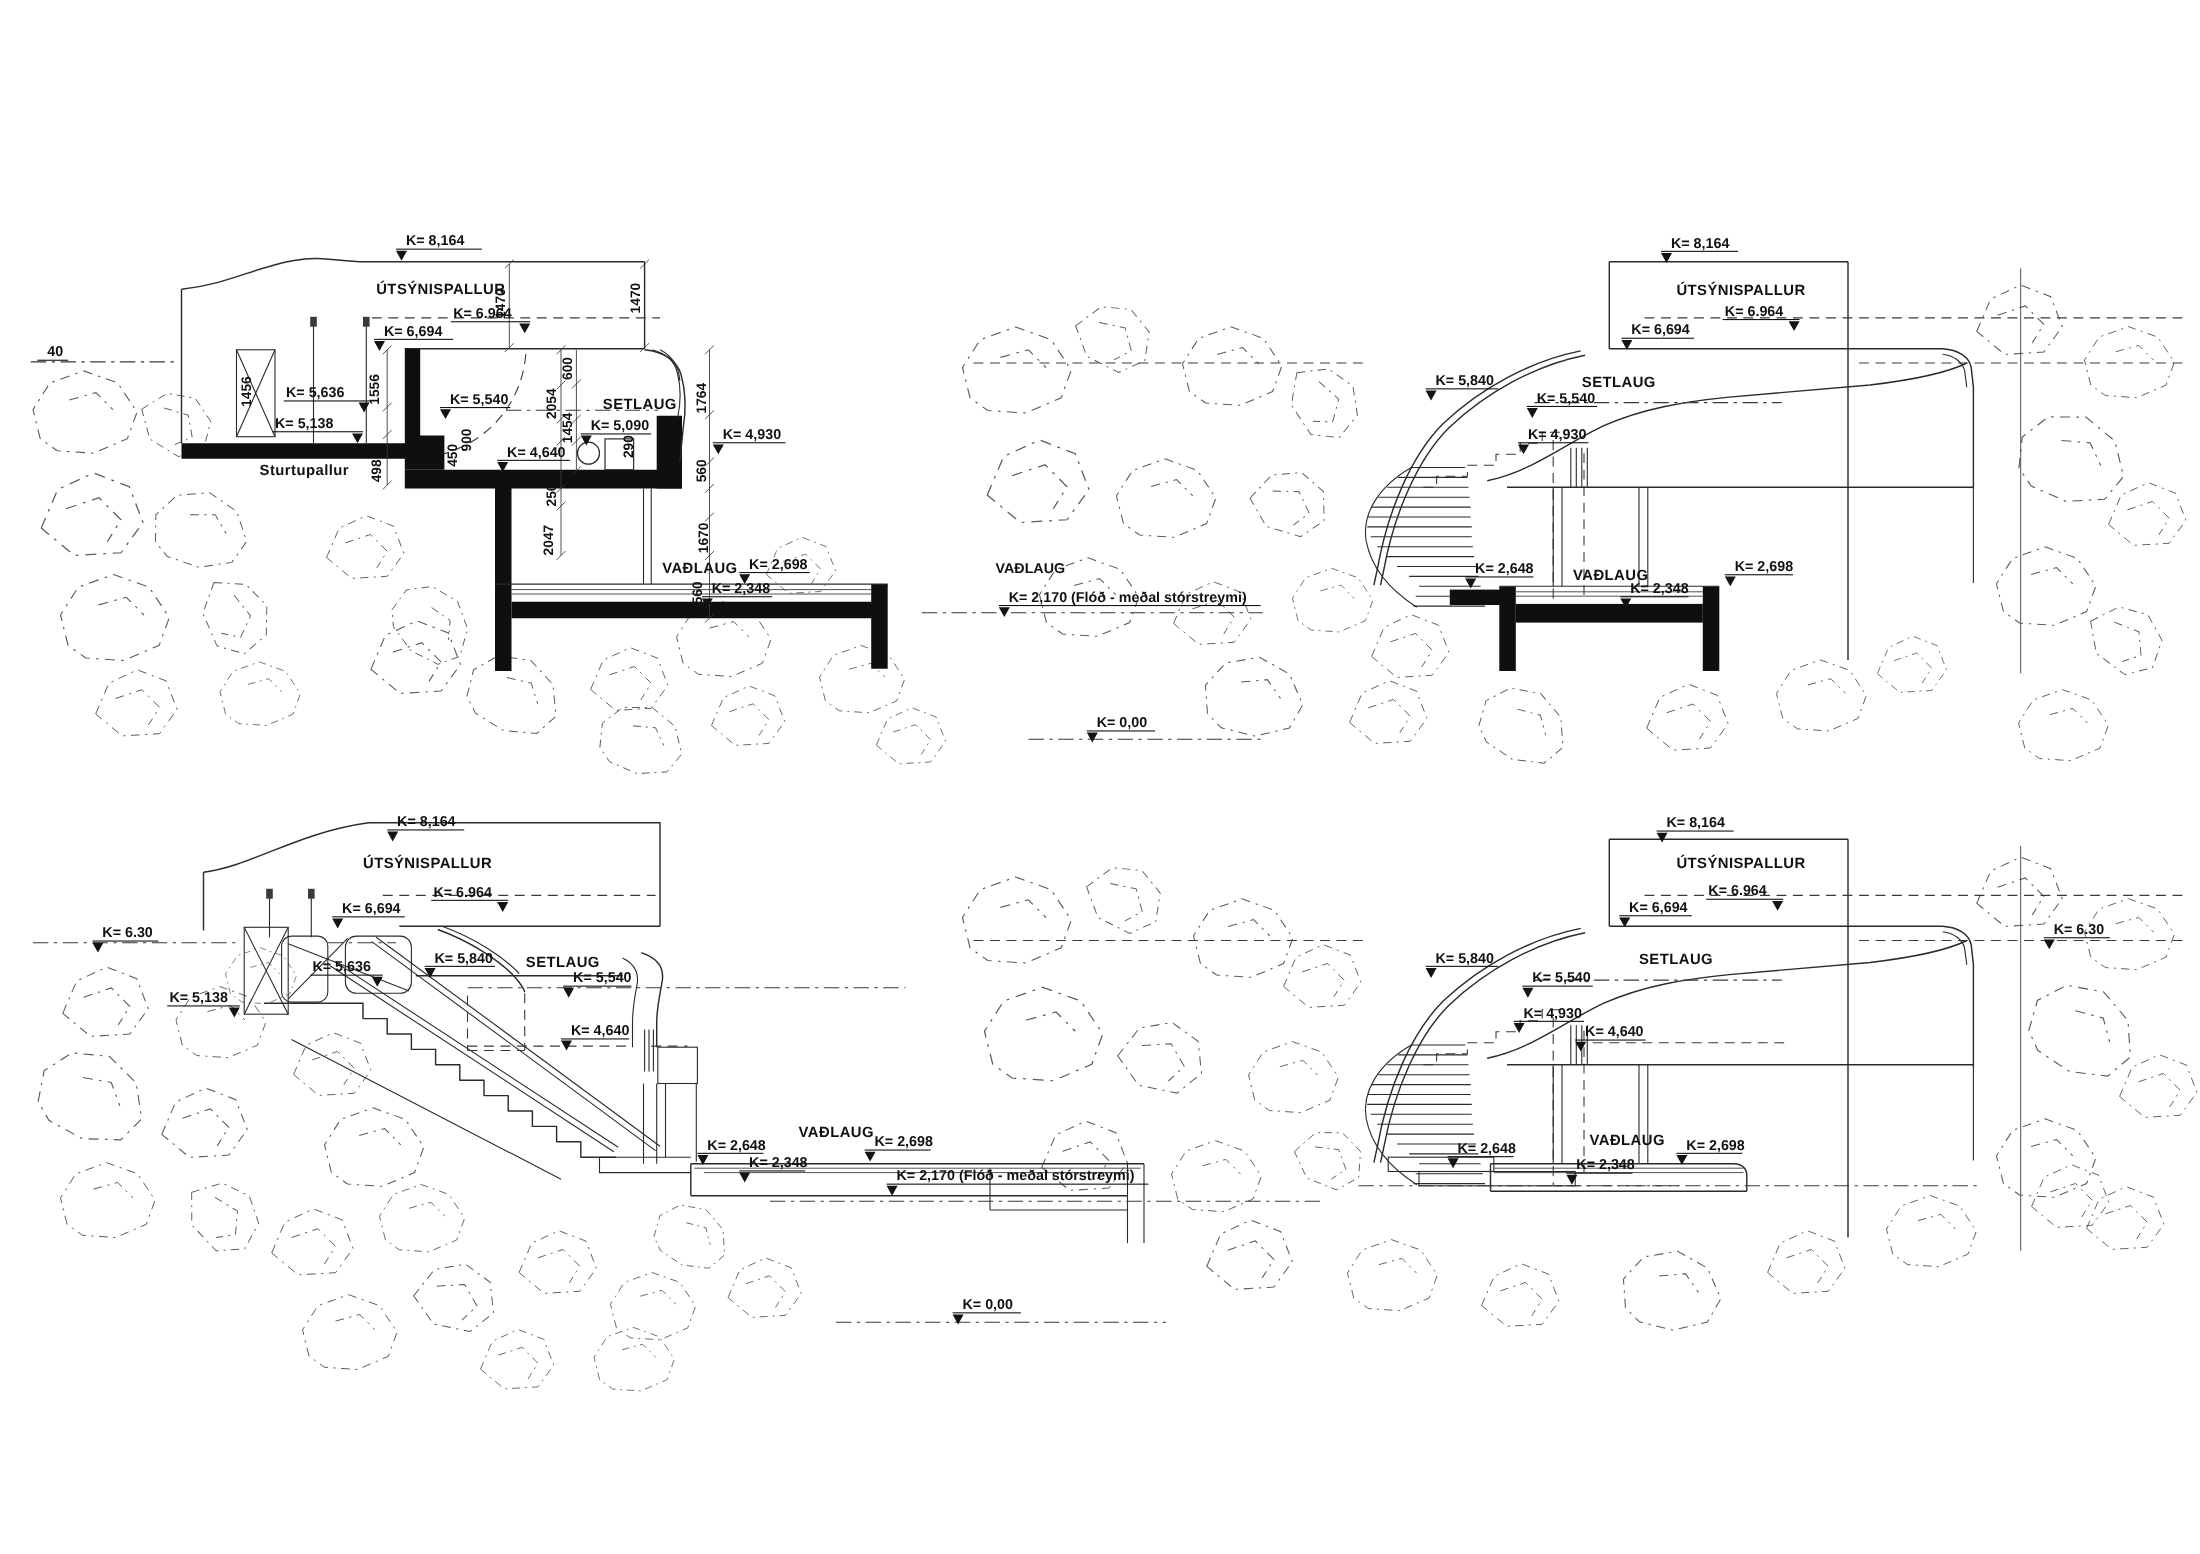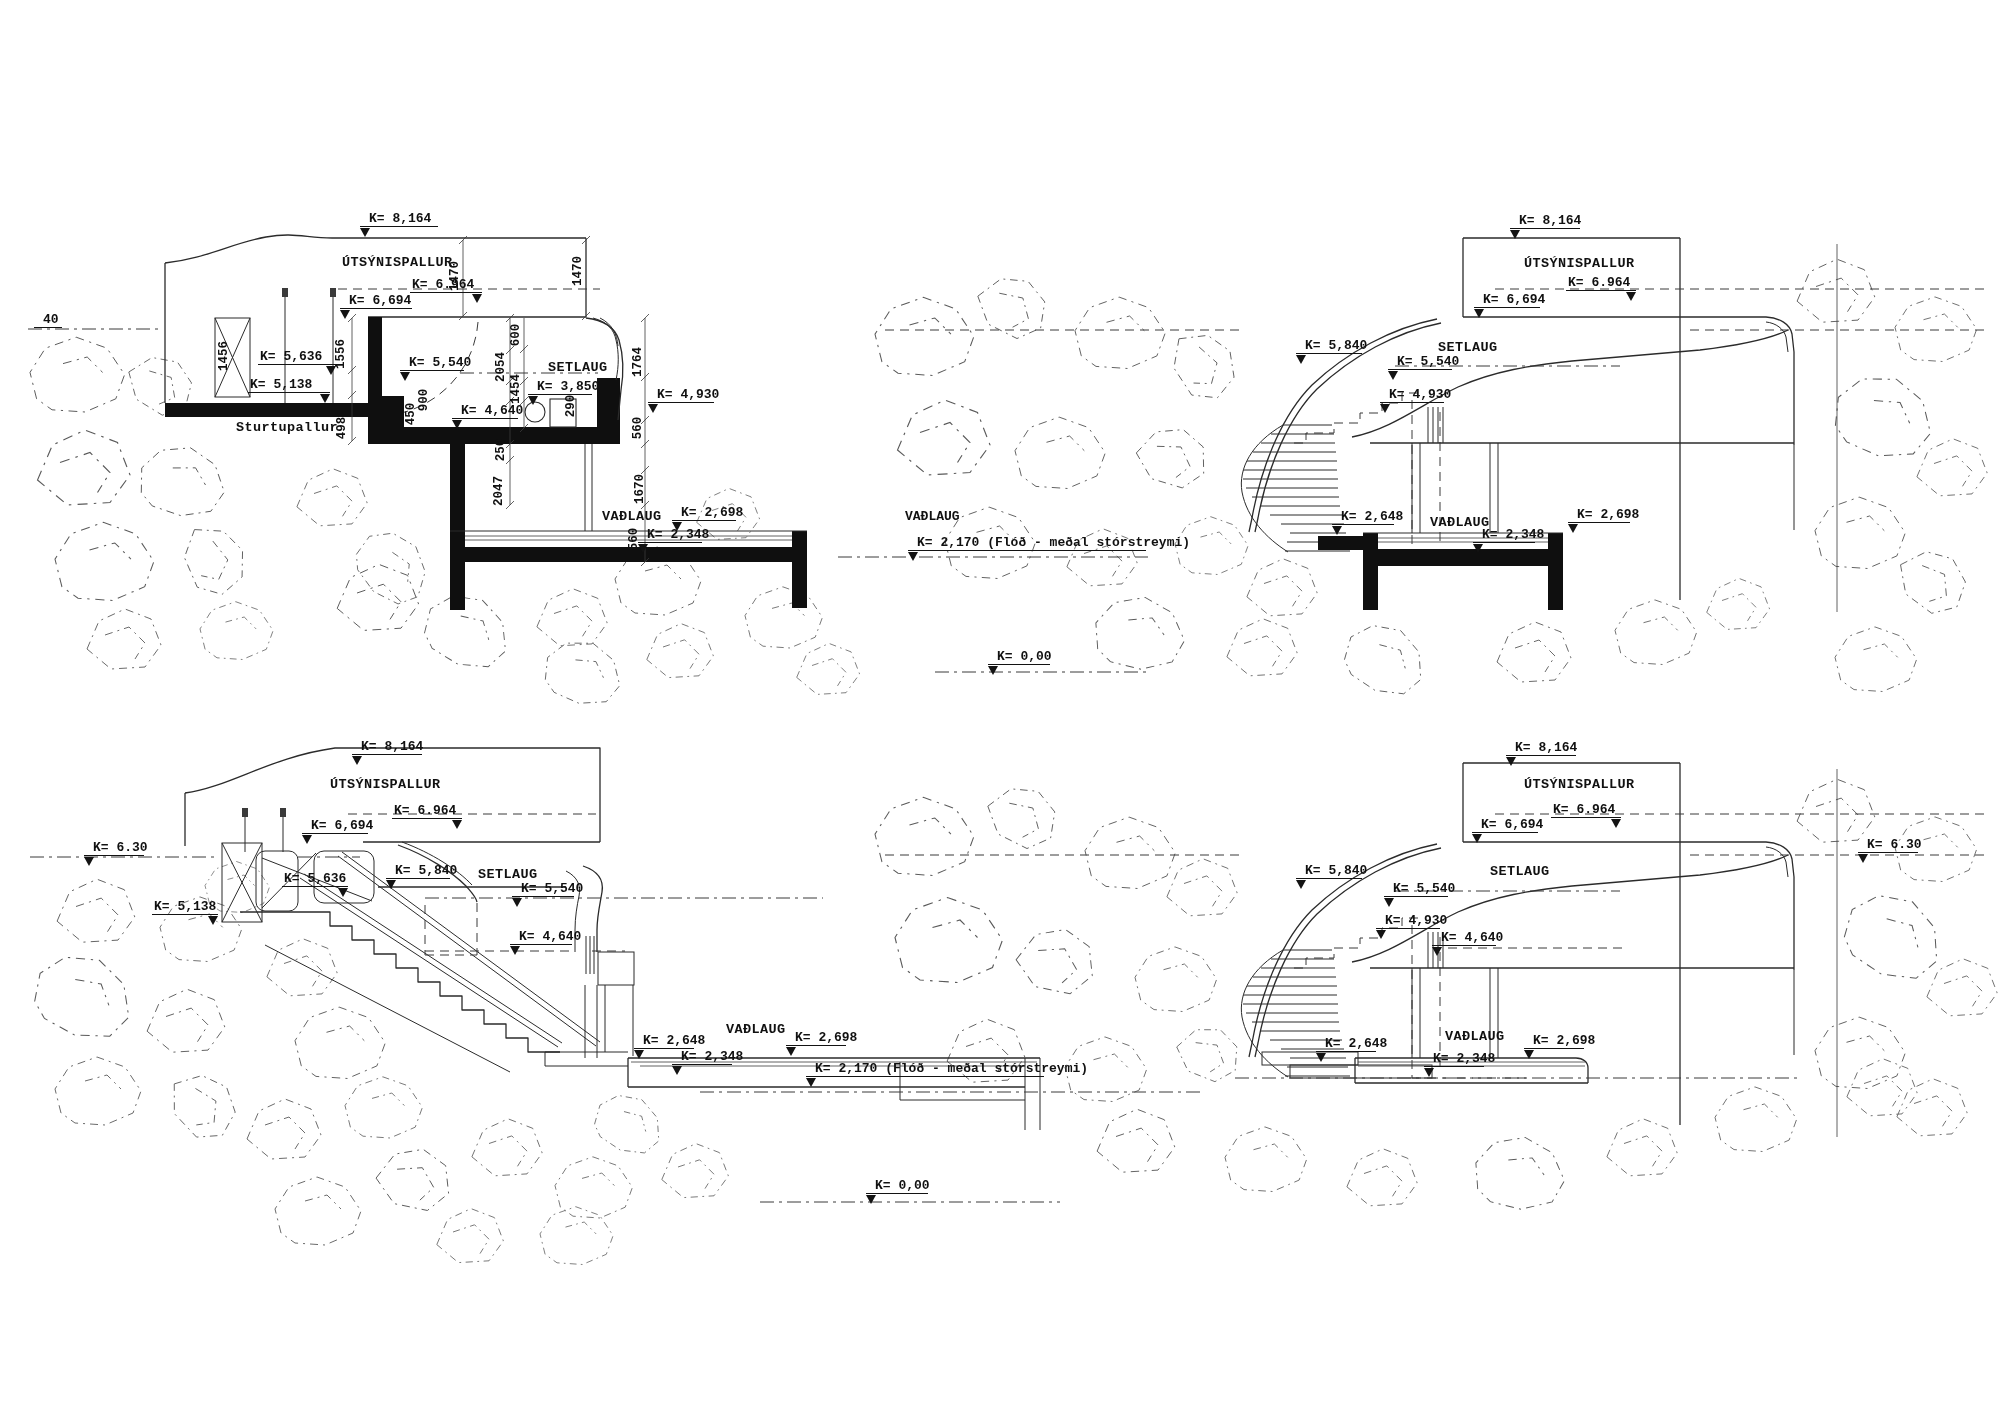--- a/index.html
+++ b/index.html
@@ -8,21 +8,21 @@
   svg{position:absolute;left:0;top:0;}
   .s{stroke:#2b2b2b;stroke-width:1.3;fill:none;stroke-linecap:butt;stroke-linejoin:round;}
   .s2{stroke:#2b2b2b;stroke-width:1.0;fill:none;}
   .thin{stroke:#3a3a3a;stroke-width:0.8;fill:none;}
   .blk{fill:#0f0f0f;stroke:none;}
   .cap{fill:#3a3a3a;stroke:none;}
   .d1{stroke:#3a3a3a;stroke-width:1.0;fill:none;stroke-dasharray:9 6;}
   .d2{stroke:#3a3a3a;stroke-width:1.0;fill:none;stroke-dasharray:14 5 3 5;}
   .rock{stroke:#5a5a5a;fill:none;stroke-width:0.9;stroke-dasharray:8 5 2 5;}
   .wht{fill:#ffffff;stroke:#2b2b2b;stroke-width:1.1;}
-  #labels{position:absolute;left:0;top:0;width:2000px;height:1413px;color:#111;font-family:Liberation Mono, monospace;}
+  #labels{position:absolute;left:0;top:0;width:2000px;height:1413px;color:#111;}
   .lvl{position:absolute;line-height:13px;}
   .lvl .t{display:block;font-size:13px;font-weight:700;white-space:nowrap;padding-left:9px;padding-bottom:1px;}
   .lvl .ln{display:block;height:0;border-top:1.4px solid #131313;}
   .lvl .tri{position:absolute;width:0;height:0;border-left:5px solid transparent;border-right:5px solid transparent;border-top:9px solid #131313;top:16px;}
   .lvl.mr .t{padding-left:2px;padding-right:16px;}
   .area{position:absolute;font-size:13.5px;font-weight:700;letter-spacing:.4px;white-space:nowrap;}
   .dim{position:absolute;font-size:12.5px;font-weight:700;white-space:nowrap;transform:translate(-50%,-50%) rotate(-90deg);}
 </style>
 </head>
 <body>
@@ -287,21 +287,21 @@
         <span class="t">K= 5,138</span>
         <span class="ln" style="width: 82px;"></span>
         <span class="tri" style="left: 72px;"></span>
       </div>
       <div class="lvl" style="left: 400px; top: 356px;">
         <span class="t">K= 5,540</span>
         <span class="ln" style="width: 64px;"></span>
         <span class="tri" style="left: 0px;"></span>
       </div>
       <div class="lvl" style="left: 528px; top: 380px;">
-        <span class="t">K= 3,850</span>
+        <span class="t">K= 5,090</span>
         <span class="ln" style="width: 64px;"></span>
         <span class="tri" style="left: 0px;"></span>
       </div>
       <div class="lvl" style="left: 648px; top: 388px;">
         <span class="t">K= 4,930</span>
         <span class="ln" style="width: 66px;"></span>
         <span class="tri" style="left: 0px;"></span>
       </div>
       <div class="lvl" style="left: 452px; top: 404px;">
         <span class="t">K= 4,640</span>

